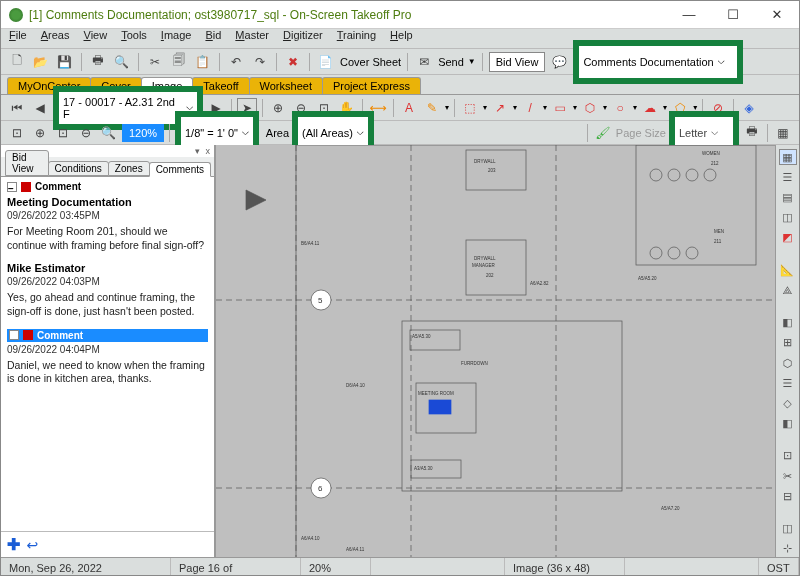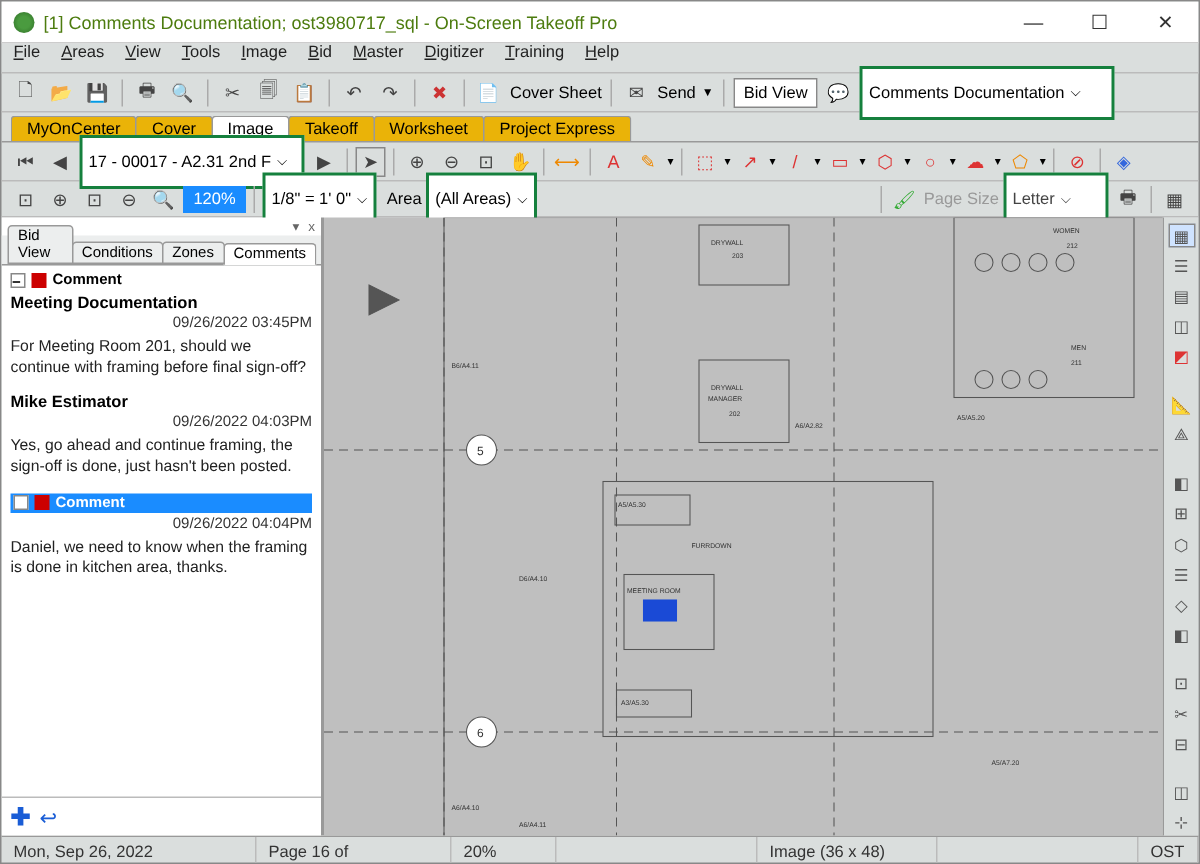--- a/index.html
+++ b/index.html
@@ -8,40 +8,40 @@
 .titlebar .icon { width: 14px; height: 14px; background: radial-gradient(circle,#4a9b3f 40%,#2d6b24); border-radius: 50%; margin-right: 6px; }
 .titlebar .title { flex: 1; font-size: 12px; color: #4d7c0f; }
 .winbtns { display: flex; gap: 16px; font-size: 13px; color: #333; }
 .winbtns span { width: 28px; text-align: center; cursor: default; }
 .menubar { height: 20px; display: flex; align-items: flex-start; padding: 0 8px; gap: 14px; background: #dadedd; border-bottom: 1px solid #bbb; }
 .menubar span { font-size: 11px; color: #222; text-decoration: underline; text-decoration-color: transparent; }
 .menubar span::first-letter { text-decoration: underline; }
 .toolbar1 { height: 26px; display: flex; align-items: center; padding: 0 6px; gap: 4px; border-bottom: 1px solid #bbb; }
 .tbtn { width: 20px; height: 20px; display: flex; align-items: center; justify-content: center; font-size: 12px; color: #444; }
 .sep { width: 1px; height: 18px; background: #aaa; margin: 0 2px; }
-.combo { height: 20px; border: 2px solid #15803d; background: #fff; display: flex; align-items: center; padding: 16px 4px; font-size: 11px; }
+.combo { height: 20px; border: 6px solid #15803d; background: #fff; display: flex; align-items: center; padding: 16px 4px; font-size: 11px; }
 .combo .arrow { margin-left: 4px; font-size: 9px; }
 .tabs1 { height: 20px; display: flex; align-items: flex-end; padding: 0 6px; gap: 0; border-bottom: 1px solid #999; }
 .tab { padding: 2px 10px; font-size: 11px; border: 1px solid #999; border-bottom: none; background: #eab308; border-radius: 3px 3px 0 0; margin-right: -1px; }
 .tab.active { background: #fff; }
 .toolbar2 { height: 26px; display: flex; align-items: center; padding: 0 6px; gap: 3px; border-bottom: 1px solid #bbb; }
 .toolbar3 { height: 24px; display: flex; align-items: center; padding: 0 6px; gap: 3px; border-bottom: 1px solid #bbb; }
 .zoompct { width: 42px; height: 18px; background: #1a8cff; color: #fff; font-size: 11px; display: flex; align-items: center; justify-content: center; }
 .body { display: flex; height: 412px; }
 .sidebar { width: 215px; background: #fff; display: flex; flex-direction: column; border-right: 2px solid #999; }
 .sidetabs { height: 20px; display: flex; align-items: flex-end; padding: 0 4px; background: #eceeee; border-bottom: 1px solid #999; }
 .sidetab { padding: 1px 6px; font-size: 10px; border: 1px solid #999; background: #eceeee; border-radius: 3px 3px 0 0; margin-right: -1px; }
 .sidetab.active { background: #fff; border-bottom: 1px solid #fff; position: relative; top: 1px; }
 .comments-list { flex: 1; overflow-y: auto; padding: 2px 6px; }
 .comment-hdr { display: flex; align-items: center; gap: 4px; font-size: 10px; font-weight: bold; margin: 2px 0; }
 .comment-hdr.sel { background: #1a8cff; color: #fff; padding: 1px 2px; }
 .tinysq { width: 10px; height: 10px; border: 1px solid #888; display: inline-block; }
 .tinyred { width: 10px; height: 10px; background: #c00; display: inline-block; }
 .author { font-weight: bold; font-size: 11px; margin: 4px 0 2px; }
-.ts { font-size: 10px; color: #333; margin-bottom: 4px; text-align: right; }
+.ts { font-size: 10px; color: #333; margin-bottom: 4px; }
 .body-text { font-size: 10.5px; color: #222; line-height: 1.3; margin-bottom: 10px; }
 .sidefoot { height: 26px; border-top: 1px solid #bbb; display: flex; align-items: center; gap: 6px; padding: 0 6px; }
 .sidefoot .add { color: #1a5dd6; font-size: 16px; font-weight: bold; }
 .sidefoot .undo { color: #1a5dd6; font-size: 14px; }
 .canvas { flex: 1; background: #bfbfbf; position: relative; overflow: hidden; }
 .bp { position: absolute; left: 0; top: 0; width: 560px; height: 412px; }
 .righttools { width: 24px; background: #dadedd; border-left: 1px solid #999; display: flex; flex-direction: column; align-items: center; gap: 4px; padding-top: 4px; }
 .rtb { width: 18px; height: 18px; border: 1px solid transparent; display: flex; align-items: center; justify-content: center; font-size: 11px; color: #555; }
 .rtb.sel { border-color: #888; background: #cfe3ff; }
 .statusbar { height: 20px; border-top: 1px solid #999; display: flex; align-items: center; font-size: 11px; color: #333; }

